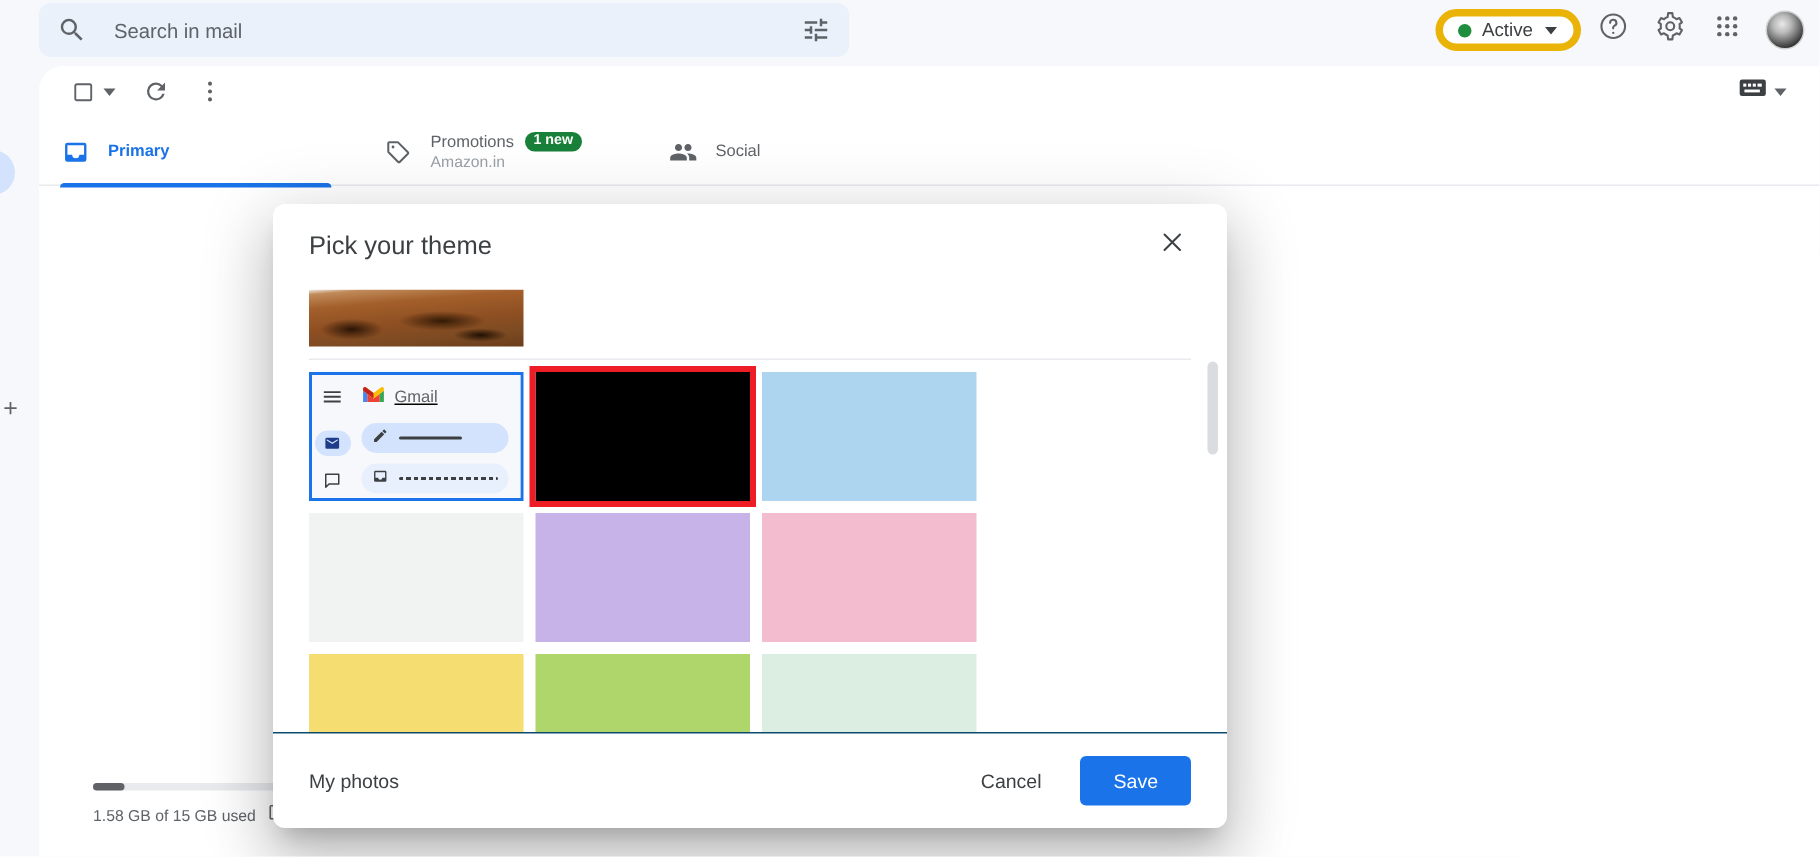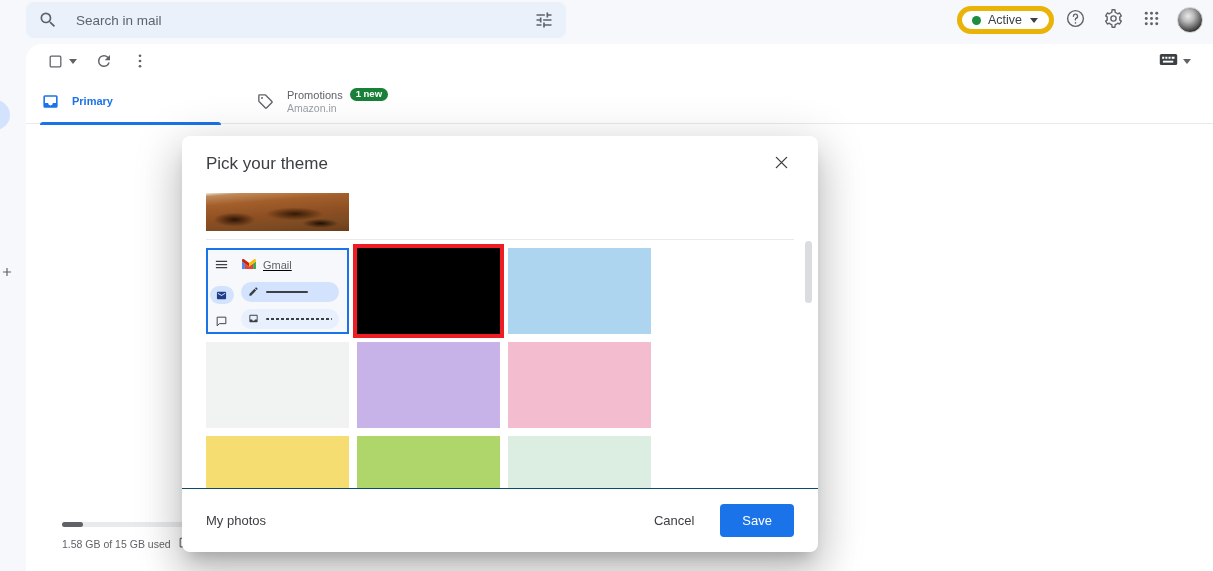--- a/index.html
+++ b/index.html
@@ -271,20 +271,32 @@
         </span>
         <span class="tab-text">
           <span class="tab-line">
             <span class="tab-label">Promotions</span>
             <span class="badge-new">1 new</span>
           </span>
           <span class="tab-sub">Amazon.in</span>
         </span>
       </div>
 
+      <div class="tab tab-3">
+        <span class="tab-ico">
+          <svg viewBox="0 0 24 24" width="19" height="19" fill="#5f6368">
+              <path d="M16 11c1.66 0 2.99-1.34 2.99-3S17.66 5 16 5s-3 1.34-3 3 1.34 3 3 3m-8 0c1.66 0 2.99-1.34 2.99-3S9.66 5 8 5 5 6.34 5 8s1.34 3 3 3m0 2c-2.33 0-7 1.17-7 3.5V19h14v-2.5c0-2.33-4.67-3.5-7-3.5m8 0c-.29 0-.62.02-.97.05 1.16.84 1.97 1.97 1.97 3.45V19h6v-2.5c0-2.33-4.67-3.5-7-3.5"></path>
+            </svg>
+        </span>
+        <span class="tab-text">
+          <span class="tab-line">
+            <span class="tab-label">Social</span>
+          </span>
+        </span>
+      </div>
     </div>
 
     <div class="storage">
       <div class="storage-track">
         <div class="storage-fill"></div>
       </div>
       <div class="storage-row">
         <span class="storage-text">1.58 GB of 15 GB used</span>
         <span>
           <svg viewBox="0 0 24 24" width="13" height="13" fill="#5f6368">

